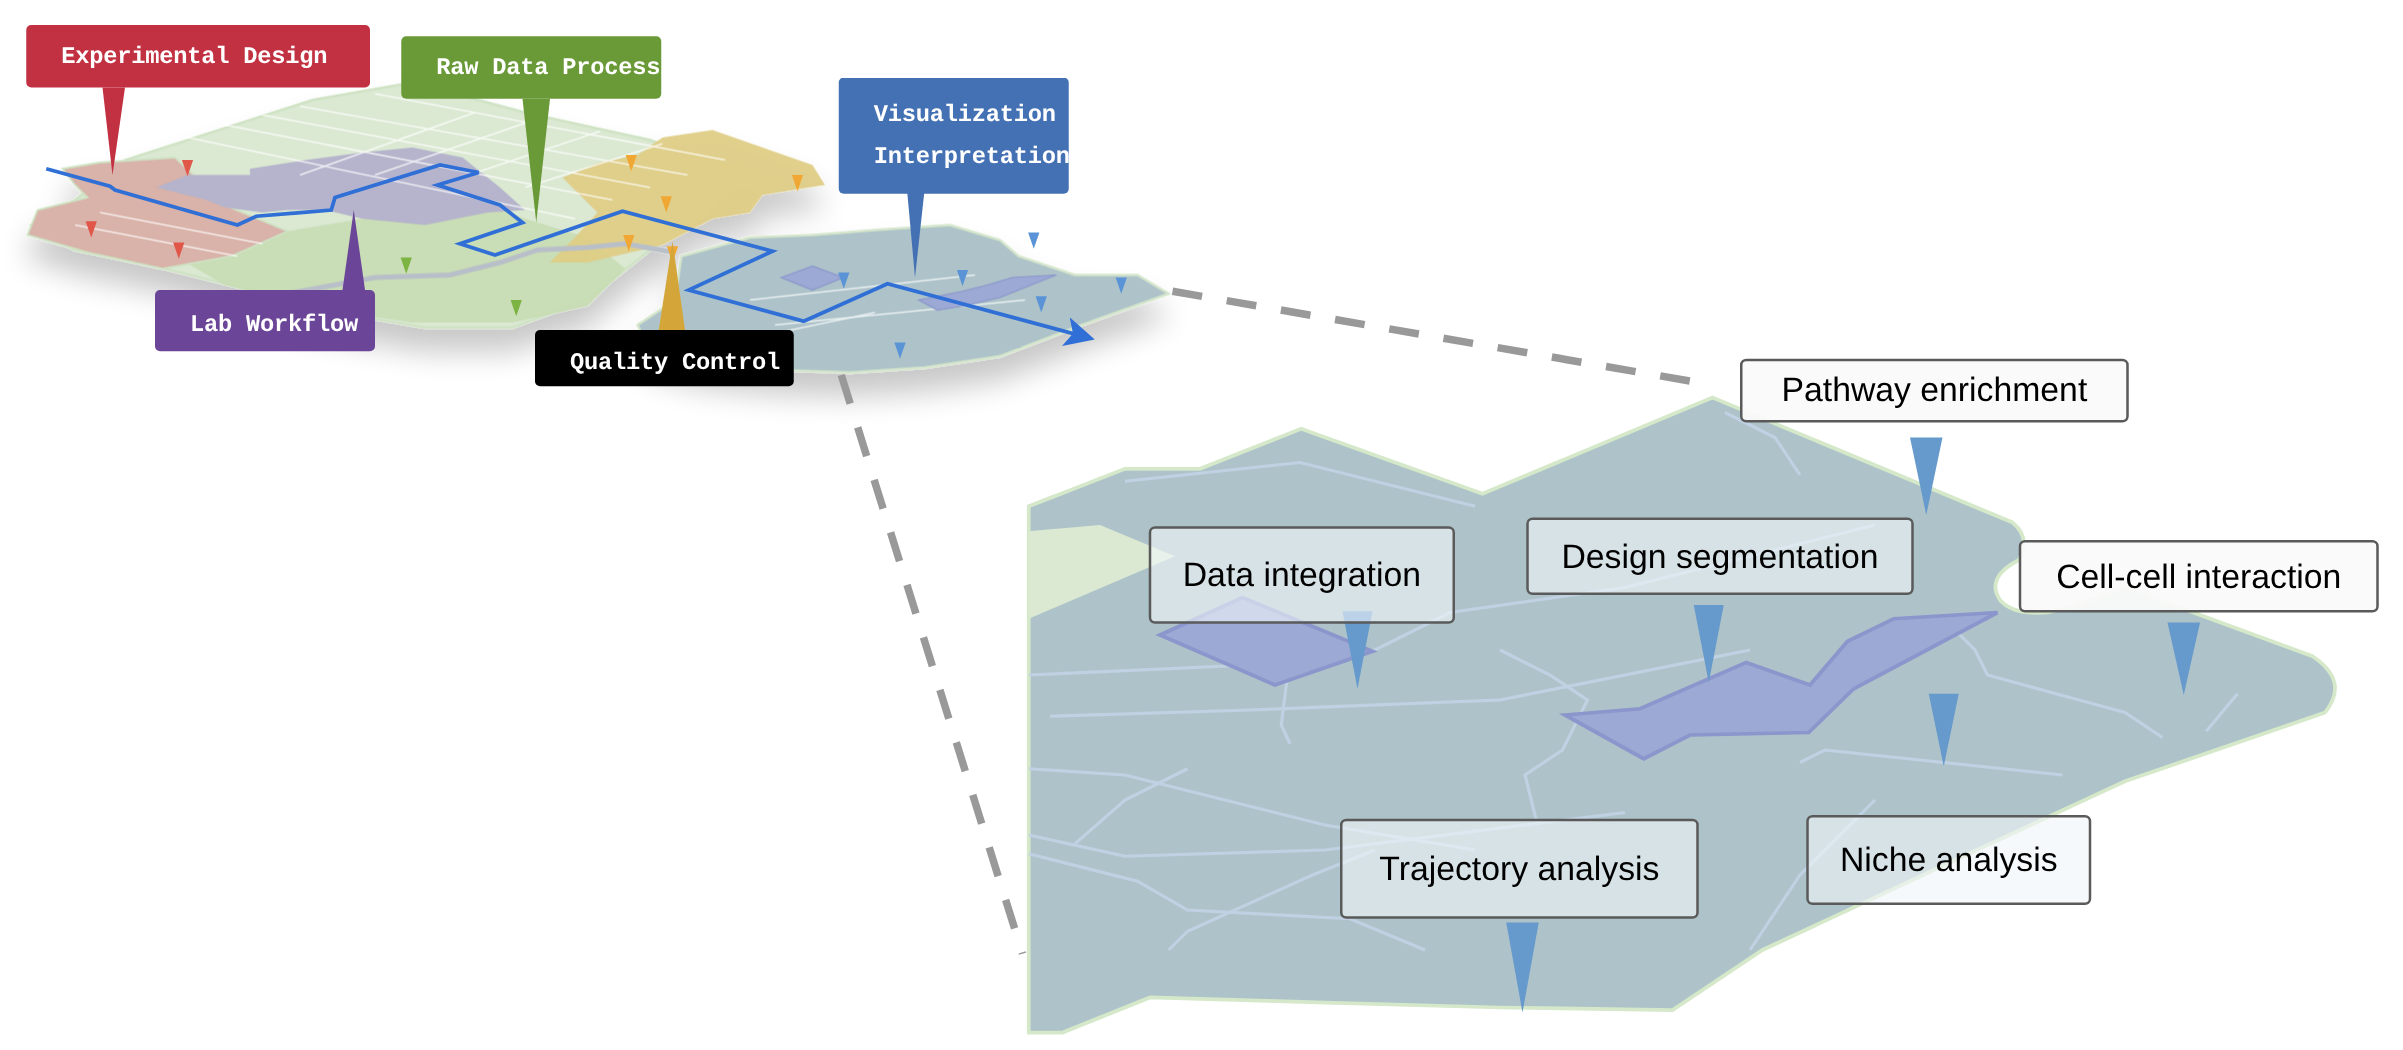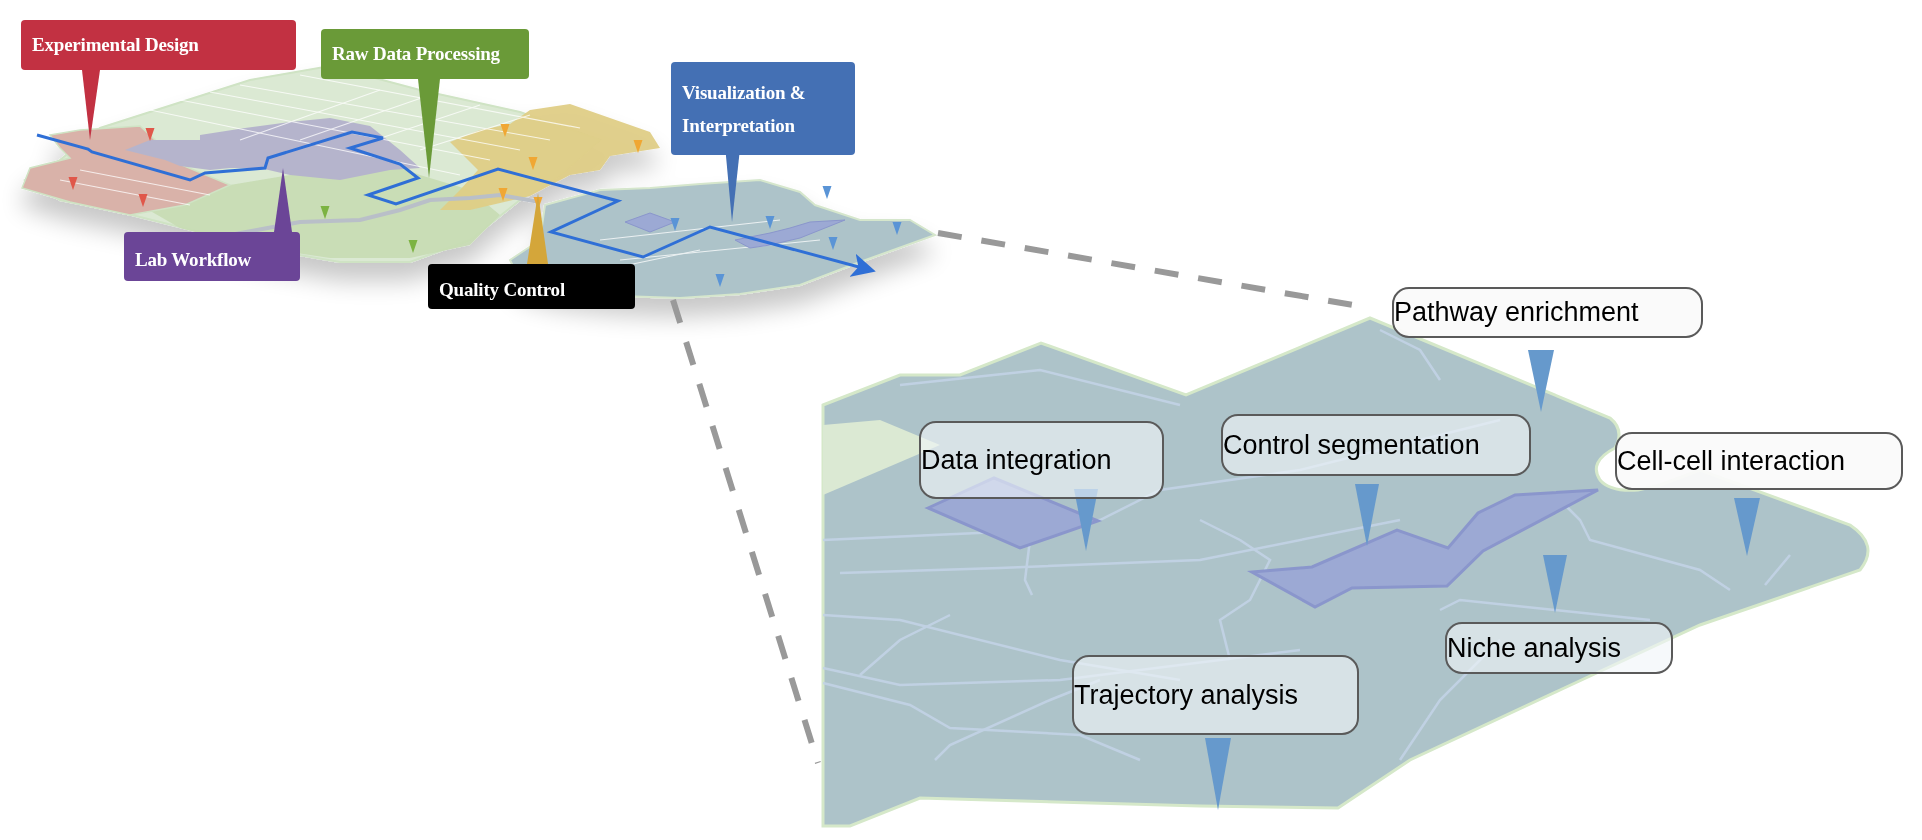--- a/index.html
+++ b/index.html
@@ -1,19 +1,19 @@
 <!DOCTYPE html>
 <html><head>
 <meta charset="utf-8">
 <style>
   html, body { margin:0; padding:0; background:#ffffff; }
   body { width:1922px; height:840px; position:relative; overflow:hidden; font-family:"DejaVu Sans", sans-serif; }
   svg#scene { position:absolute; left:0; top:0; }
-  .stage-label { position:absolute; color:#ffffff; font-family:Liberation Serif, serif; font-weight:bold; font-size:19px; line-height:33px; padding:0 11px; border-radius:4px; box-sizing:border-box; white-space:nowrap; letter-spacing:-0.2px; }
-  .detail-label { position:absolute; box-sizing:border-box; background:rgba(240,246,248,0.62); border:2.5px solid #5a5a5a; border-radius:17px; color:#000; font-family:"Liberation Sans", sans-serif; font-size:27px; display:flex; align-items:center; white-space:nowrap; }
+  .stage-label { position:absolute; color:#ffffff; font-family:Liberation Mono, monospace; font-weight:bold; font-size:19px; line-height:33px; padding:0 28px; border-radius:4px; box-sizing:border-box; white-space:nowrap; letter-spacing:-0.2px; }
+  .detail-label { position:absolute; box-sizing:border-box; background:rgba(240,246,248,0.62); border:2.5px solid #5a5a5a; border-radius:5px; color:#000; font-family:"Liberation Sans", sans-serif; font-size:27px; display:flex; align-items:center; justify-content:center; white-space:nowrap; }
 </style>
 </head>
 <body>
 
 <svg id="scene" width="1922" height="840" viewBox="0 0 1922 840">
   <defs>
     <filter id="shadow" x="-10%" y="-10%" width="130%" height="150%">
       <feGaussianBlur in="SourceAlpha" stdDeviation="12"></feGaussianBlur>
       <feOffset dx="0" dy="18" result="o"></feOffset>
       <feComponentTransfer>
@@ -143,26 +143,26 @@
   <span>Lab Workflow</span>
 </div>
 <div class="stage-label" style="left:428px; top:264px; width:207px; height:45px; line-height:52px; background:#000000;">
   <span>Quality Control</span>
 </div>
 
 <div class="detail-label" style="left:919px; top:421px; width:245px; height:78px;">
   <span>Data integration</span>
 </div>
 <div class="detail-label" style="left:1221px; top:414px; width:310px; height:62px;">
-  <span>Control segmentation</span>
+  <span>Design segmentation</span>
 </div>
 <div class="detail-label" style="left:1392px; top:287px; width:311px; height:51px; background:rgba(250,250,250,0.95);">
   <span>Pathway enrichment</span>
 </div>
 <div class="detail-label" style="left:1615px; top:432px; width:288px; height:58px; background:rgba(250,250,250,0.95);">
   <span>Cell-cell interaction</span>
 </div>
-<div class="detail-label" style="left:1445px; top:622px; width:228px; height:52px;">
+<div class="detail-label" style="left:1445px; top:652px; width:228px; height:72px;">
   <span>Niche analysis</span>
 </div>
 <div class="detail-label" style="left:1072px; top:655px; width:287px; height:80px;">
   <span>Trajectory analysis</span>
 </div>
 
 </body></html>

